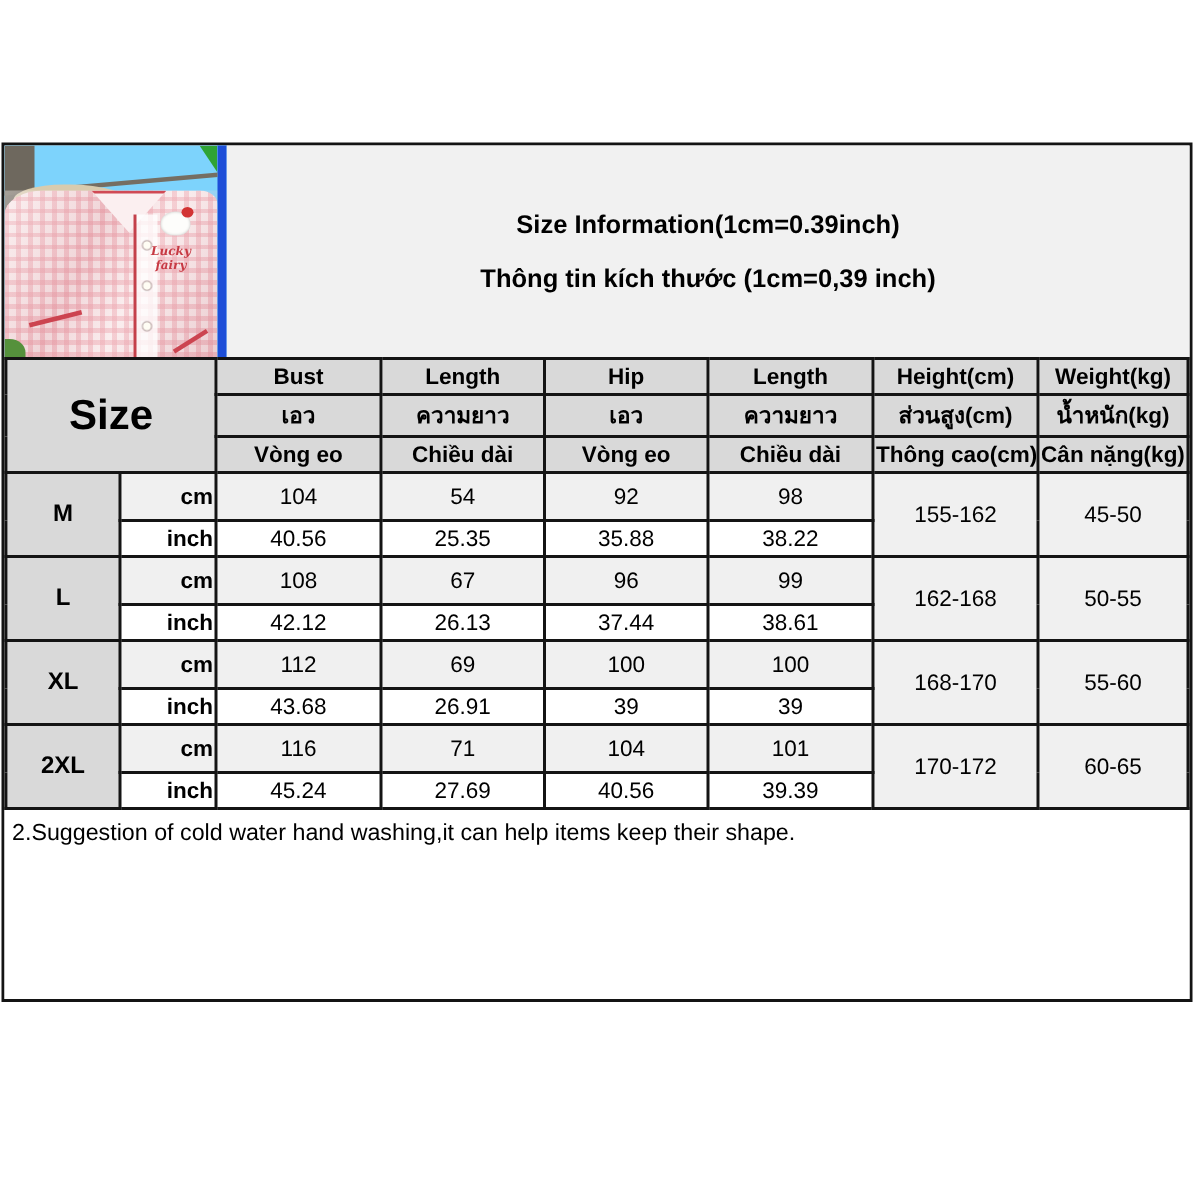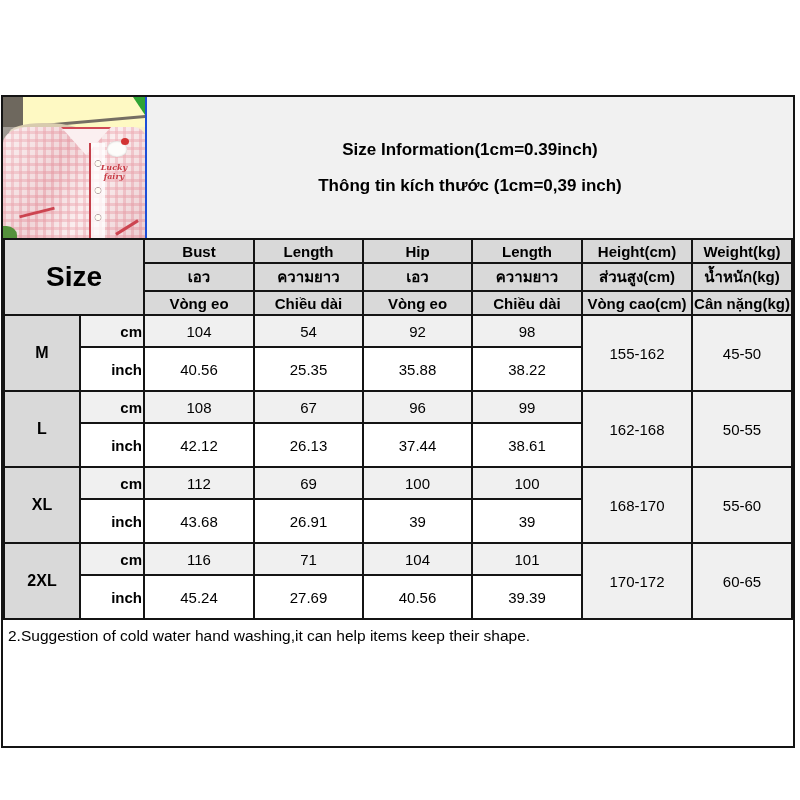--- a/index.html
+++ b/index.html
@@ -1,21 +1,21 @@
 <!DOCTYPE html>
 <html><head>
 <meta charset="utf-8">
 <style>
   html,body{margin:0;padding:0;background:#ffffff;}
   body{width:800px;height:800px;position:relative;font-family:"Liberation Sans","DejaVu Sans",sans-serif;color:#000;}
   .sheet{position:absolute;left:1px;top:95px;width:790px;border:2px solid #141414;background:#fff;}
 
   
   .top-row{display:flex;height:141px;}
-  .photo{position:relative;width:142px;flex:0 0 142px;border-right:2px solid #1d4ed8;overflow:hidden;background:#fef9c3;}
+  .photo{position:relative;width:142px;flex:0 0 142px;border-right:6px solid #1d4ed8;overflow:hidden;background:#7dd3fc;}
   .photo *{position:absolute;}
   .couch-left{left:0;top:0;width:20px;height:100%;background:#6e685e;}
   .couch-seam{left:-6px;top:24px;width:160px;height:3px;background:#756e63;transform:rotate(-5deg);}
   .blanket{left:6px;top:26px;width:78px;height:24px;background:#d8cbae;border-radius:45% 55% 50% 50%;}
   .fringe{left:2px;top:36px;width:26px;height:72px;background:repeating-linear-gradient(80deg,#dcd0b4 0 3px,#c3b492 3px 6px);border-radius:10px;}
   .pajama{left:0;right:0;top:30px;bottom:0;background-color:#f9e9ea;
     background-image:repeating-linear-gradient(90deg,rgba(235,152,163,.5) 0 3px,transparent 3px 8px),
                      repeating-linear-gradient(0deg,rgba(235,152,163,.5) 0 3px,transparent 3px 8px);
     border-radius:26px 12px 0 0 / 16px 9px 0 0;}
   .pajama-shade{left:0;right:0;top:30px;bottom:0;background:linear-gradient(115deg,rgba(255,255,255,.35),rgba(210,145,155,.22) 38%,rgba(255,255,255,.22) 60%,rgba(200,135,145,.28));}
@@ -33,21 +33,21 @@
 
   .title-panel{flex:1;background:#f1f1f1;display:flex;flex-direction:column;justify-content:center;align-items:center;gap:11px;}
   .title-line{font-weight:bold;font-size:17px;line-height:25px;text-align:center;}
 
   
   table.size-table{width:100%;border-collapse:collapse;table-layout:fixed;}
   .size-table td{border:2px solid #141414;text-align:center;vertical-align:middle;font-size:15px;overflow:hidden;white-space:nowrap;}
   tr.hdr{height:24px;}
   tr.hdr td{background:#d9d9d9;font-weight:bold;}
   td.corner{background:#d9d9d9;font-size:28px;font-weight:bold;}
-  tr.cm-row{height:32px;} tr.inch-row{height:44px;}
+  tr.cm-row{height:32px;} tr.inch-row{height:24px;}
   tr.cm-row td{background:#f0f0f0;}
   tr.inch-row td{background:#ffffff;}
   td.size-label{background:#d9d9d9 !important;font-weight:bold;font-size:16px;}
   td.unit{font-weight:bold;text-align:right;}
   td.range{background:#f0f0f0 !important;}
 
   
   .attention{min-height:126px;background:#fff;padding:3px 5px 6px 5px;font-size:15.5px;line-height:26px;box-sizing:border-box;}
 </style>
 </head>
@@ -109,21 +109,21 @@
         <td>เอว</td>
         <td>ความยาว</td>
         <td>ส่วนสูง(cm)</td>
         <td>น้ำหนัก(kg)</td>
       </tr>
       <tr class="hdr">
         <td>Vòng eo</td>
         <td>Chiều dài</td>
         <td>Vòng eo</td>
         <td>Chiều dài</td>
-        <td>Vòng cao(cm)</td>
+        <td>Thông cao(cm)</td>
         <td>Cân nặng(kg)</td>
       </tr>
 
       <tr class="cm-row">
         <td class="size-label" rowspan="2">M</td>
         <td class="unit">cm</td>
         <td>104</td>
         <td>54</td>
         <td>92</td>
         <td>98</td>

